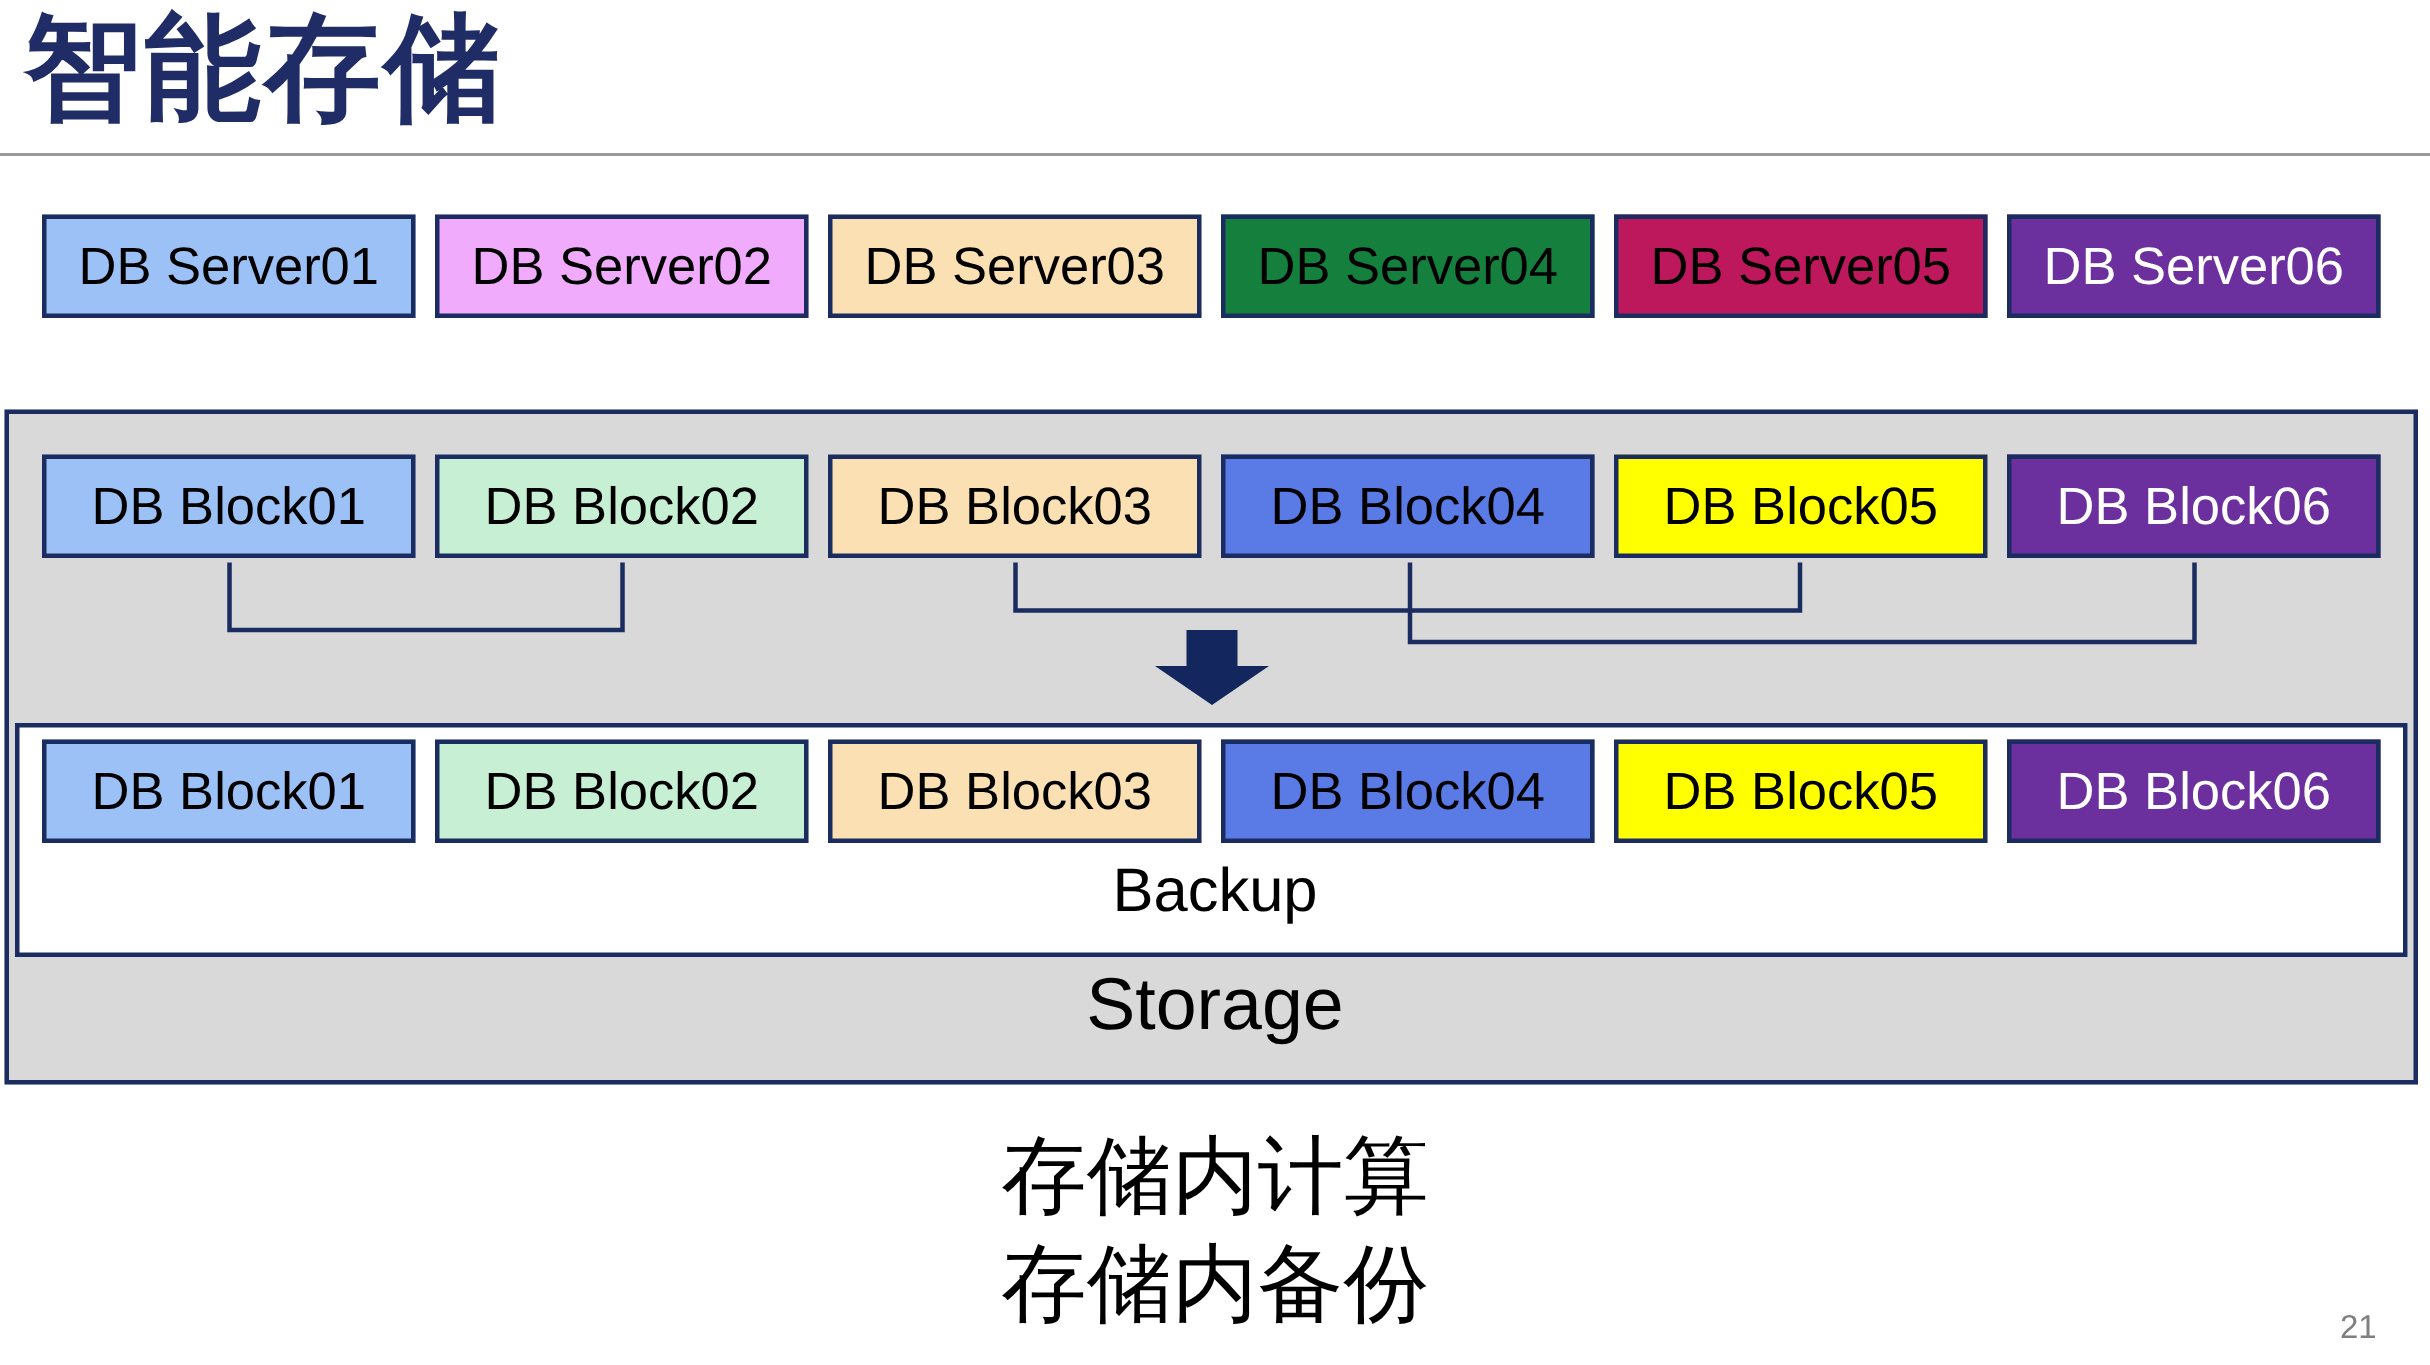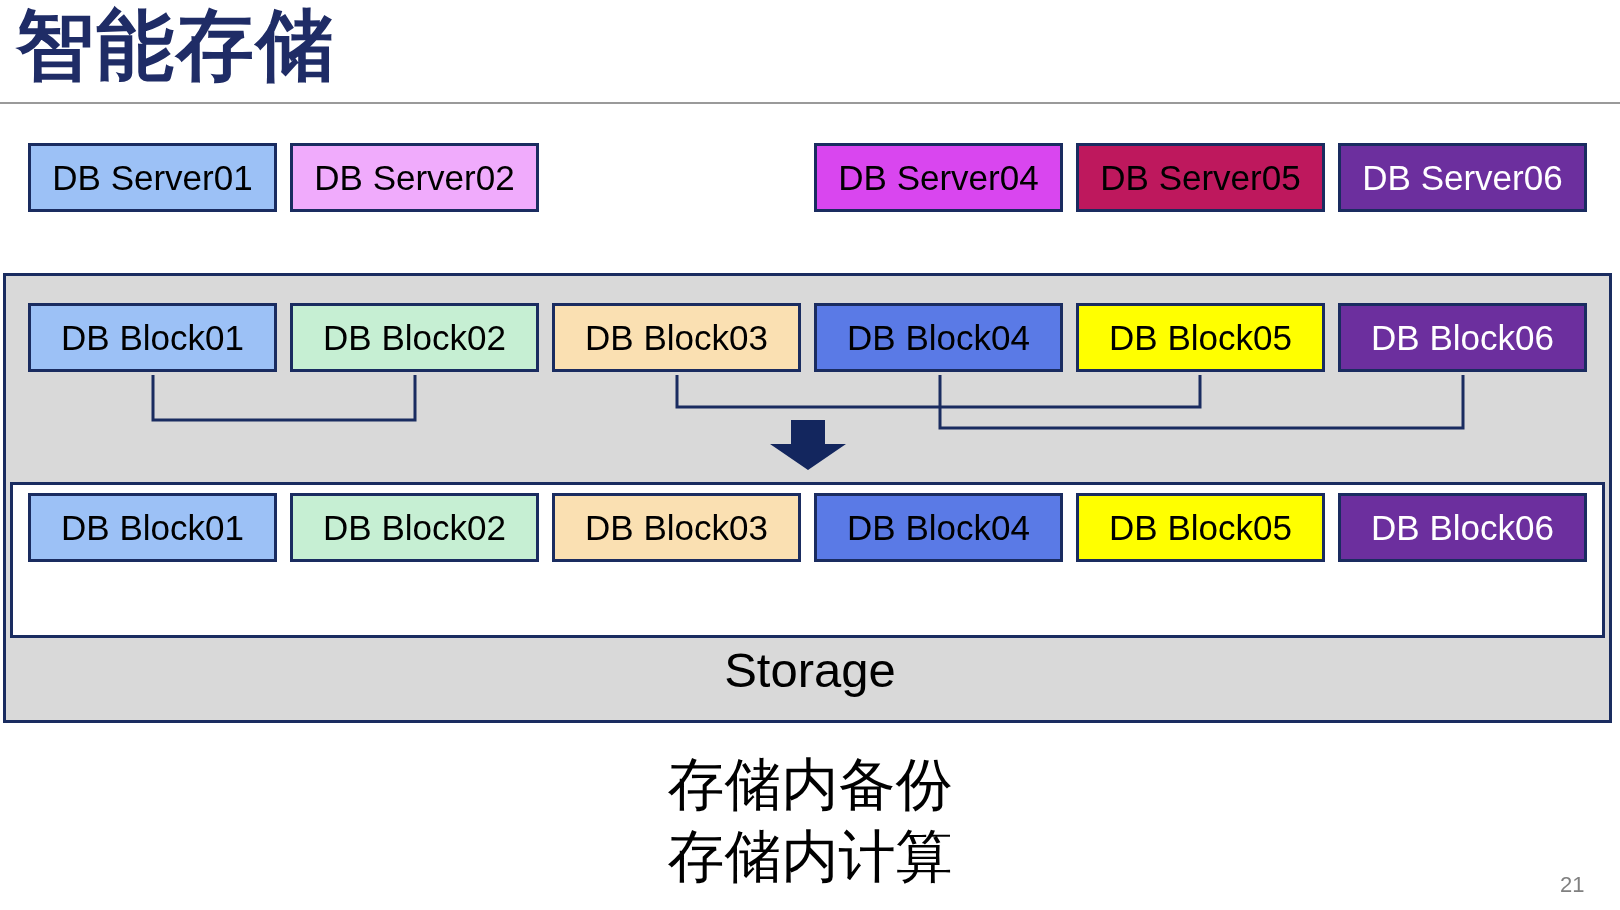--- a/index.html
+++ b/index.html
@@ -54,21 +54,22 @@
 <body style="--navy: #1a2c60; --arrow: #13265e; --gray: #d9d9d9;">
 
 <div class="slide">
 
   <h1 class="title">智能存储</h1>
   <div class="divider"></div>
 
   <div class="row" id="server-row">
       <div class="box" style="left: 28px; background: rgb(156, 193, 246); color: rgb(0, 0, 0);">DB Server01</div>
       <div class="box" style="left: 290px; background: #f0abfc; color: rgb(0, 0, 0);">DB Server02</div>
-      <div class="box" style="left: 814px; background: #d946ef; color: rgb(0, 0, 0);">DB Server04</div>
+      <div class="box" style="left: 552px; background: rgb(250, 224, 178); color: rgb(0, 0, 0);">DB Server03</div>
+      <div class="box" style="left: 814px; background: #15803d; color: rgb(0, 0, 0);">DB Server04</div>
       <div class="box" style="left: 1076px; background: #be185d; color: rgb(0, 0, 0);">DB Server05</div>
       <div class="box" style="left: 1338px; background: rgb(108, 47, 158); color: rgb(255, 255, 255);">DB Server06</div>
     </div>
 
   <div class="container"></div>
 
   <svg class="overlay" width="1620" height="910" viewBox="0 0 1620 910">
     <polyline class="connector" points="153,375 153,420 415,420 415,375" fill="none" stroke="#1a2c60" stroke-width="3"></polyline>
     <polyline class="connector" points="677,375 677,407 1200,407 1200,375" fill="none" stroke="#1a2c60" stroke-width="3"></polyline>
     <polyline class="connector" points="940,375 940,428 1463,428 1463,375" fill="none" stroke="#1a2c60" stroke-width="3"></polyline>
@@ -87,22 +88,23 @@
     </div>
   <div class="row" id="blocks-bottom-row">
       <div class="box" style="left: 28px; background: rgb(156, 193, 246); color: rgb(0, 0, 0);">DB Block01</div>
       <div class="box" style="left: 290px; background: rgb(198, 239, 211); color: rgb(0, 0, 0);">DB Block02</div>
       <div class="box" style="left: 552px; background: rgb(250, 224, 178); color: rgb(0, 0, 0);">DB Block03</div>
       <div class="box" style="left: 814px; background: rgb(90, 122, 230); color: rgb(0, 0, 0);">DB Block04</div>
       <div class="box" style="left: 1076px; background: rgb(255, 255, 0); color: rgb(0, 0, 0);">DB Block05</div>
       <div class="box" style="left: 1338px; background: rgb(108, 47, 158); color: rgb(255, 255, 255);">DB Block06</div>
     </div>
 
+  <div class="backup">Backup</div>
   <div class="storage">Storage</div>
 
   <div class="captions">
+    <div>存储内计算</div>
     <div>存储内备份</div>
-    <div>存储内计算</div>
   </div>
 
   <div class="pagenum">21</div>
 
 </div>
 
 </body></html>

